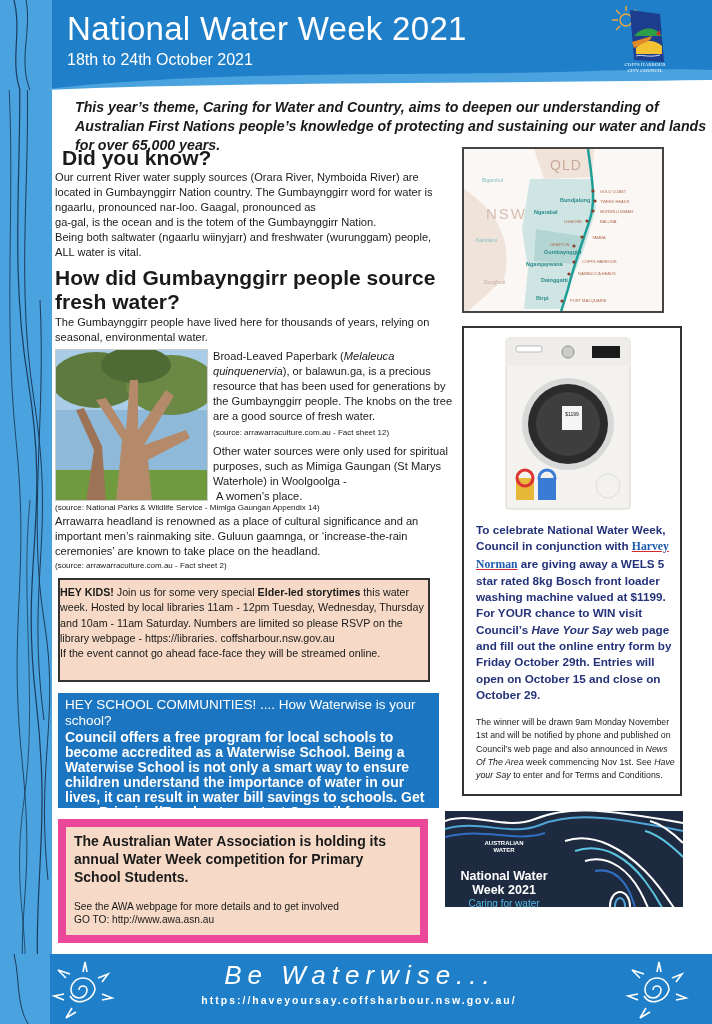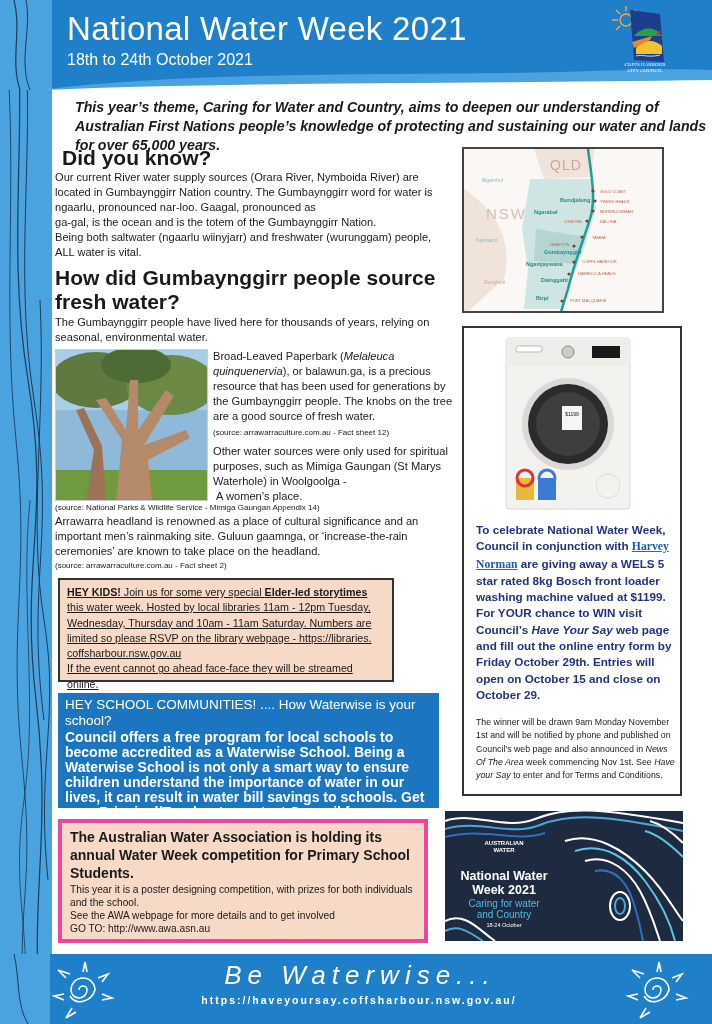--- a/index.html
+++ b/index.html
@@ -28,36 +28,36 @@
   .p-how { position: absolute; left: 55px; top: 315px; width: 395px; font-size: 11.1px; line-height: 15px; }
   .tree-img { position: absolute; left: 55px; top: 349px; width: 153px; height: 152px; border: 1px solid #ccc; overflow: hidden; }
   .p-paperbark { position: absolute; left: 213px; top: 349px; width: 240px; font-size: 11.1px; line-height: 15px; }
   .src-small { font-size: 8px; line-height: 10px; }
   .p-other { position: absolute; left: 213px; top: 444px; width: 240px; font-size: 11.1px; line-height: 15px; }
   .src-nps { position: absolute; left: 55px; top: 503px; font-size: 8px; }
   .p-arra { position: absolute; left: 55px; top: 514px; width: 400px; font-size: 11.1px; line-height: 15px; }
   .src-arra { position: absolute; left: 55px; top: 561px; font-size: 8px; }
 
   
-  .box-kids { position: absolute; left: 58px; top: 578px; width: 336px; height: 104px; background: #f6d9c6; border: 2px solid #333; padding: 5px 7px; font-size: 10.7px; line-height: 15.3px; text-decoration: underline; }
+  .box-kids { position: absolute; left: 58px; top: 578px; width: 372px; height: 104px; background: #f6d9c6; border: 2px solid #333; padding: 5px 0; font-size: 10.7px; line-height: 15.3px; }
   .box-school { position: absolute; left: 58px; top: 693px; width: 381px; height: 115px; background: #1c75c0; color: #fff; padding: 4px 7px; }
   .box-school .t { font-size: 13.5px; line-height: 16px; }
   .box-school .b { font-size: 14px; line-height: 15px; font-weight: bold; margin-top: 1px; }
-  .box-awa { position: absolute; left: 58px; top: 819px; width: 370px; height: 124px; background: #f6d9c6; border: 4px solid #ec4899; padding: 5px 8px; }
+  .box-awa { position: absolute; left: 58px; top: 819px; width: 370px; height: 124px; background: #f6d9c6; border: 8px solid #ec4899; padding: 5px 8px; }
   .box-awa .t { font-size: 14px; line-height: 18px; font-weight: bold; }
   .box-awa .b { font-size: 10.2px; line-height: 13px; margin-top: 1px; }
 
   
   .map-box { position: absolute; left: 462px; top: 147px; width: 202px; height: 166px; border: 2px solid #444; background: #fff; overflow: hidden; }
   .prize-box { position: absolute; left: 462px; top: 326px; width: 220px; height: 470px; border: 2px solid #333; background: #fff; overflow: hidden; }
   .washer { position: absolute; left: 40px; top: 8px; width: 128px; height: 175px; }
   .prize-main { position: absolute; left: 12px; top: 194px; width: 205px; font-size: 11.7px; line-height: 16.3px; font-weight: bold; color: #24327a; }
   .hn-logo { font-family: "Liberation Serif", serif; color: #1c5ab0; text-decoration: underline; text-decoration-color: #d42a2a; font-weight: bold; }
   .prize-fine { position: absolute; left: 12px; top: 388px; width: 200px; font-size: 8.8px; line-height: 13.3px; color: #1a1a1a; }
-  .awa-banner { position: absolute; left: 445px; top: 811px; width: 238px; height: 130px; background: #1d2a3f; overflow: hidden; }
+  .awa-banner { position: absolute; left: 445px; top: 811px; width: 238px; height: 96px; background: #1d2a3f; overflow: hidden; }
   .awa-text { position: absolute; left: 0; top: 0; width: 118px; text-align: center; color: #fff; }
   .awa-org { position: absolute; left: 0; top: 29px; width: 100%; font-size: 6px; font-weight: bold; line-height: 7px; }
   .awa-title { position: absolute; left: 0; top: 58px; width: 100%; font-size: 12.5px; font-weight: bold; line-height: 14px; }
   .awa-sub { position: absolute; left: 0; top: 87px; width: 100%; font-size: 10px; line-height: 11px; color: #55b8e6; }
   .awa-date { position: absolute; left: 0; top: 111px; width: 100%; font-size: 5.5px; }
 
   
   .footer { position: absolute; left: 0; top: 954px; width: 712px; height: 70px; background: #1f7fc8; }
   .footer-strip { position: absolute; left: 0; top: 0; width: 50px; height: 70px; background: #4aa3de; }
   .footer-title { position: absolute; left: 0; top: 6px; width: 712px; text-align: center; font-size: 26px; font-style: italic; letter-spacing: 6px; color: #fff; padding-left: 8px; }
@@ -150,21 +150,21 @@
 </div>
 
 <div class="box-school">
   <div class="t">HEY SCHOOL COMMUNITIES! .... How Waterwise is your school?</div>
   <div class="b">Council offers a free program for local schools to become accredited as a Waterwise School. Being a Waterwise School is not only a smart way to ensure children understand the importance of water in our lives, it can result in water bill savings to schools. Get your Principal/Teacher to contact Council for more information.</div>
 </div>
 
 <div class="box-awa">
   <div class="t">The Australian Water Association is holding its annual Water Week competition for Primary School Students.</div>
   <div class="b">
-    <span>This year it is a poster designing competition, with prizes for both individuals and the school.</span><br>
+    <br>
     <span>See the AWA webpage for more details and to get involved</span><br>
     <span>GO TO: http://www.awa.asn.au</span>
   </div>
 </div>
 
 <div class="map-box">
   <svg width="202" height="166" viewBox="0 0 202 166">
     <rect width="202" height="166" fill="#fbf7f4"></rect>
     <path d="M0 40 C30 60, 50 90, 40 130 L0 166 Z" fill="#efe3da"></path>
     <path d="M70 0 L130 0 L128 28 L80 30 Z" fill="#efe3da"></path>

